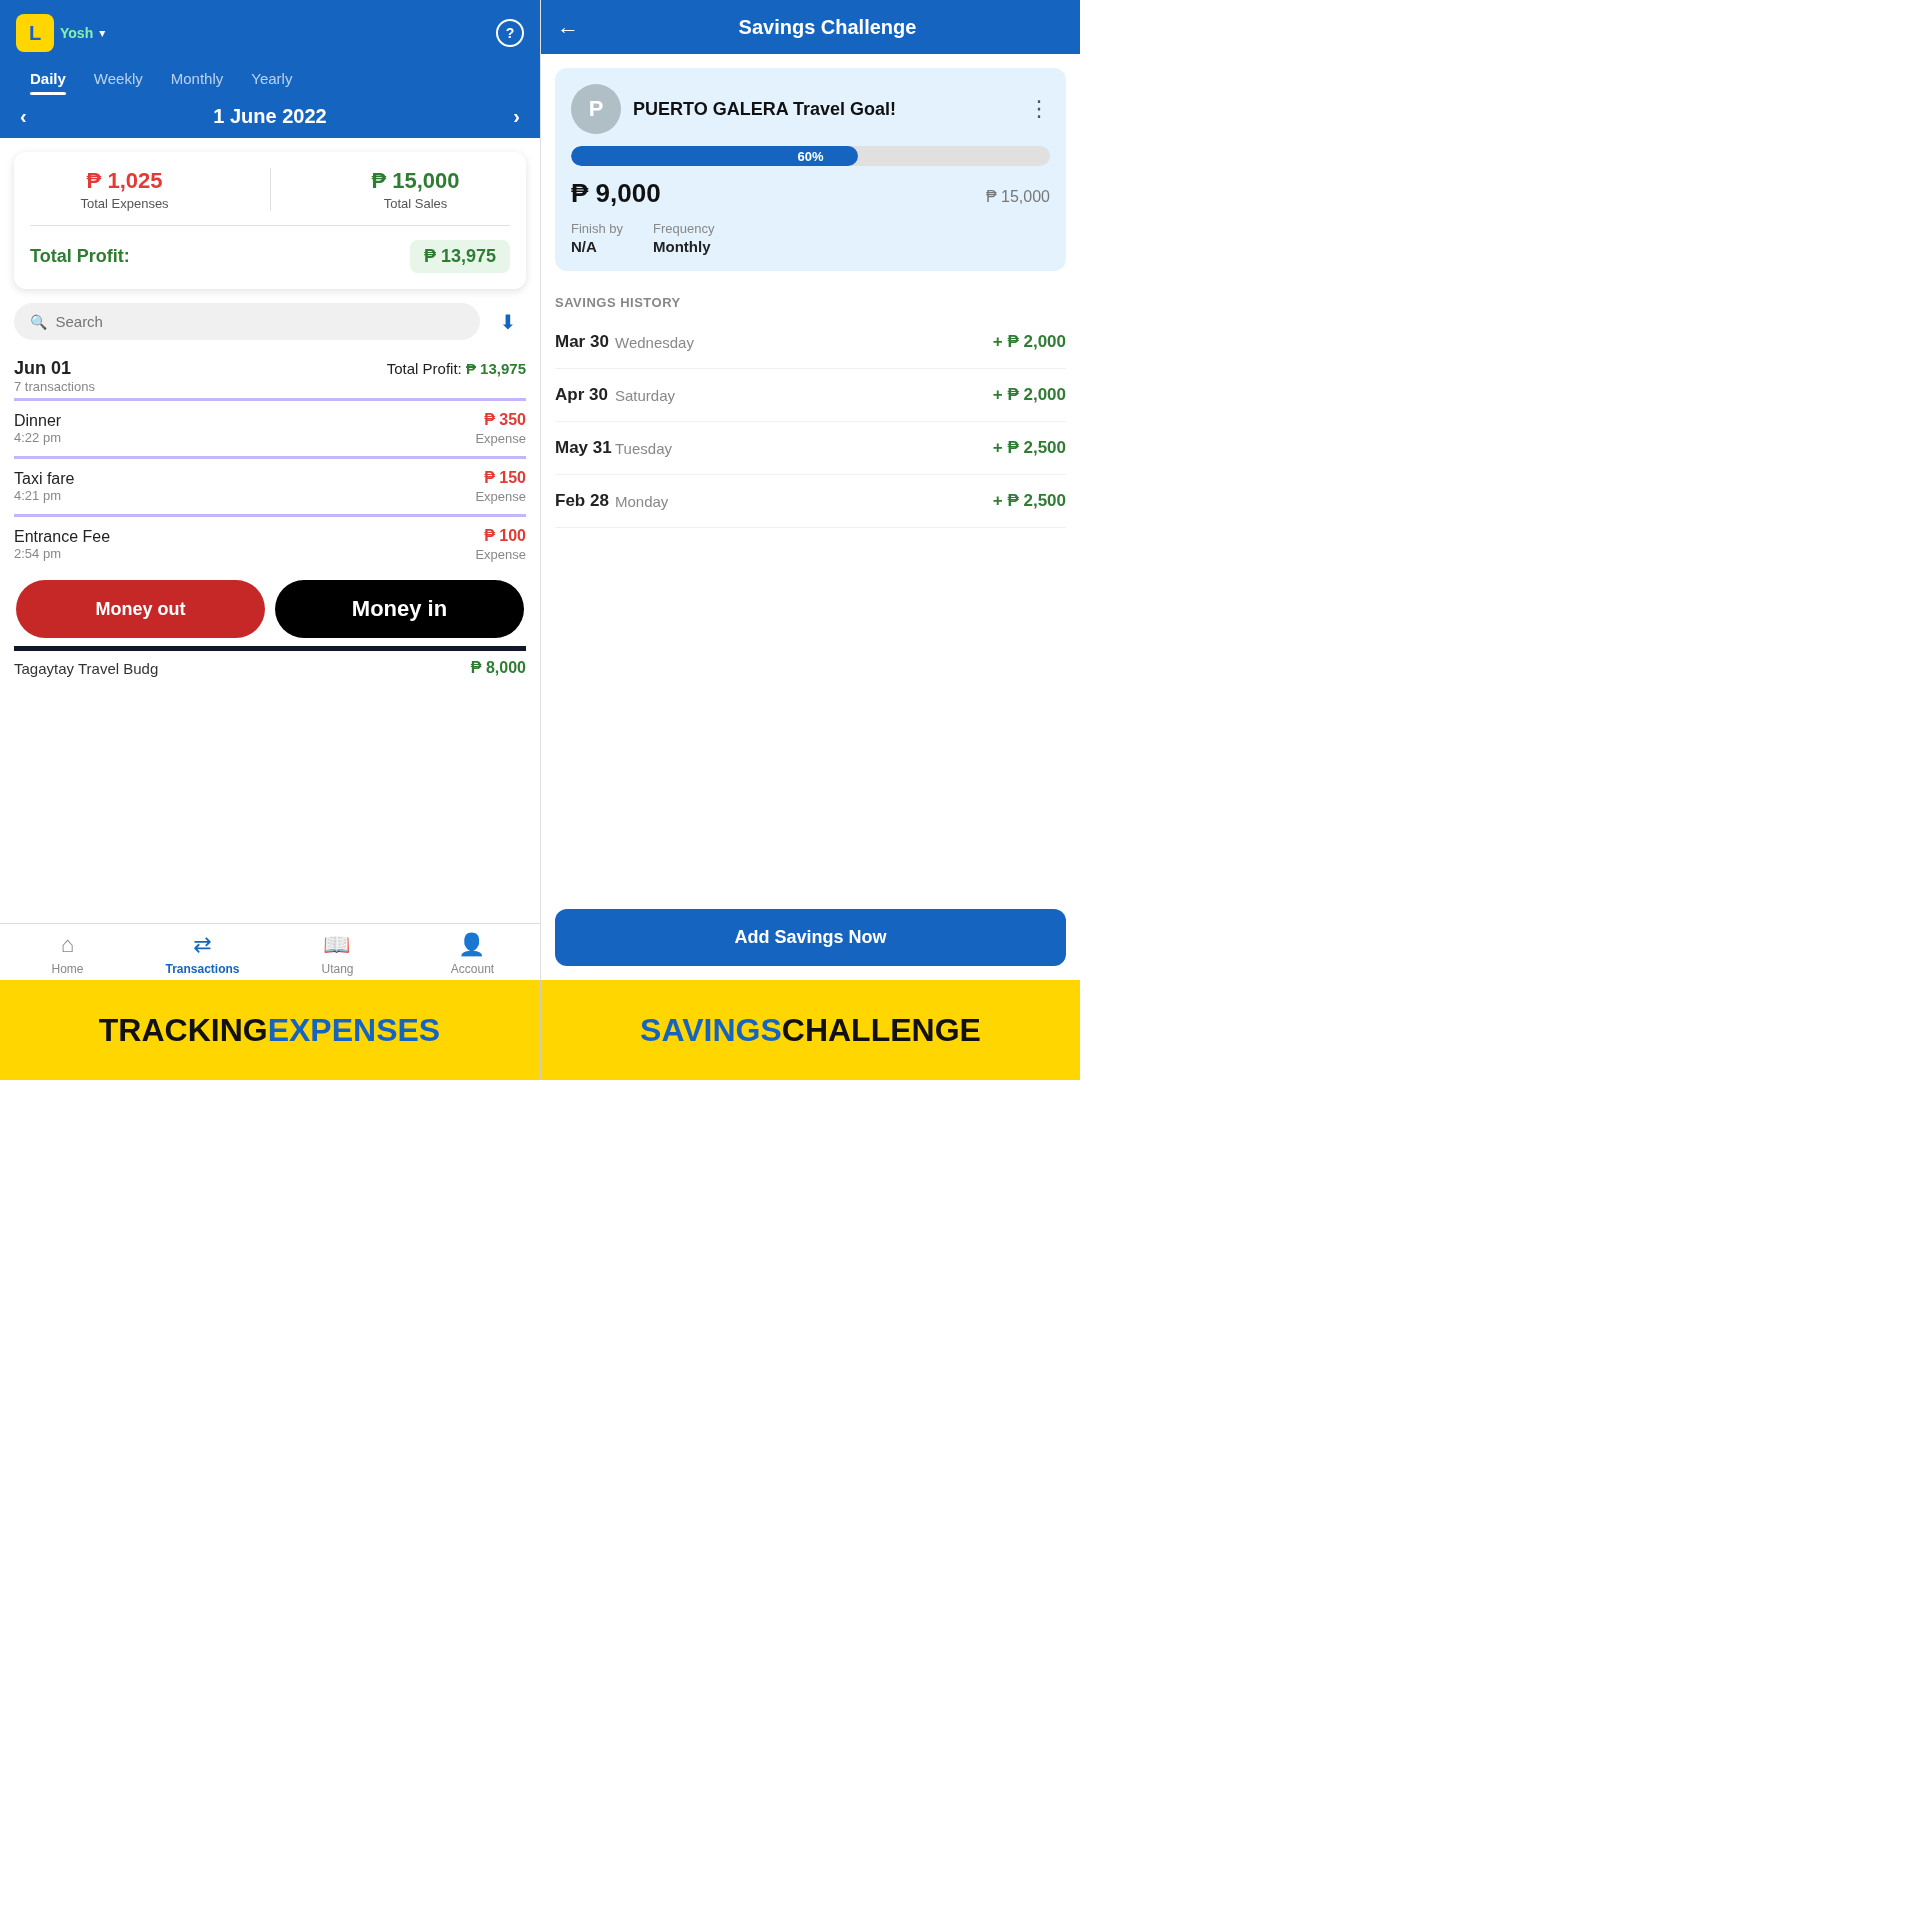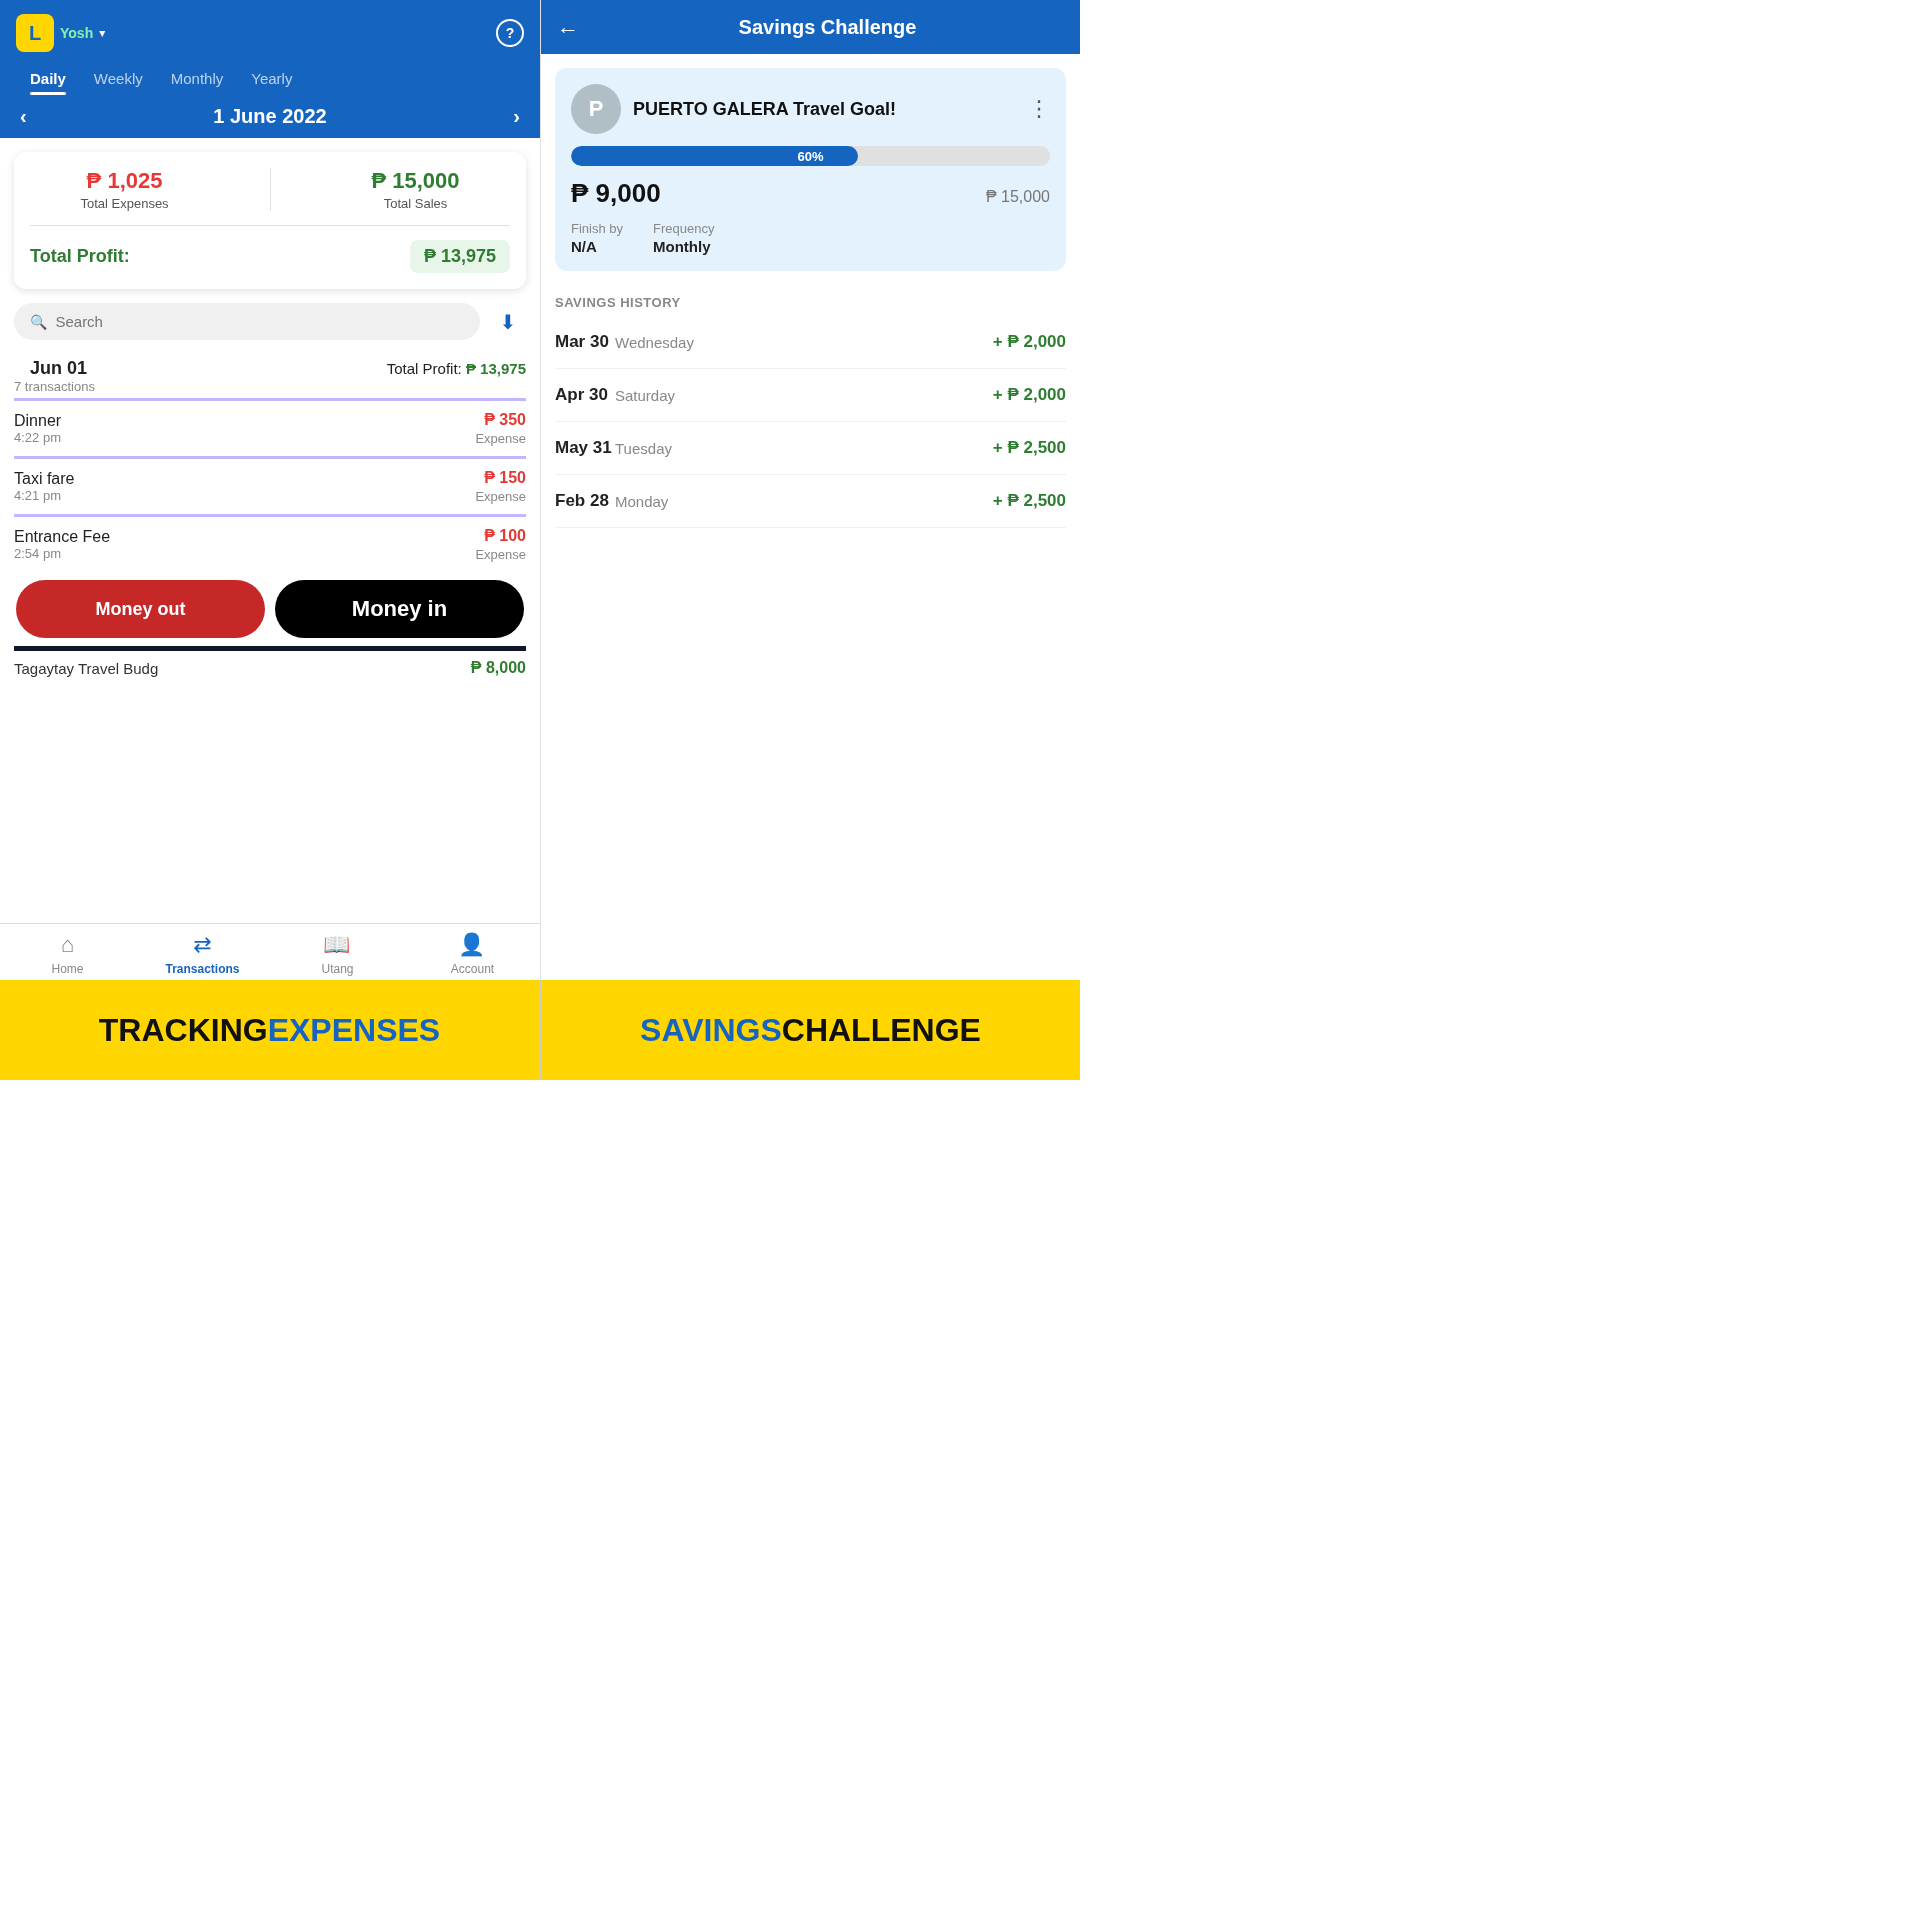--- a/index.html
+++ b/index.html
@@ -39,21 +39,21 @@
     .profit-value { background: #e8f5e9; color: #2e7d32; font-size: 18px; font-weight: 700; padding: 6px 14px; border-radius: 8px; }
 
     .search-row { display: flex; align-items: center; gap: 10px; margin: 0 14px 10px 14px; }
     .search-box { flex: 1; background: #f0f0f0; border-radius: 24px; padding: 10px 16px; display: flex; align-items: center; gap: 8px; }
     .search-icon { color: #888; font-size: 14px; }
     .search-input { background: transparent; border: none; outline: none; font-size: 15px; color: #333; width: 100%; }
     .download-btn { width: 36px; height: 36px; display: flex; align-items: center; justify-content: center; color: #1565C0; font-size: 20px; cursor: pointer; }
 
     .transactions-list { flex: 1; overflow: hidden; padding: 0 14px; }
     .date-group-header { display: flex; justify-content: space-between; align-items: baseline; padding: 8px 0 4px 0; }
-    .date-group-title { font-size: 18px; font-weight: 700; color: #222; margin-left: 16px; }
+    .date-group-title { font-size: 18px; font-weight: 700; color: #222; }
     .date-group-sub { font-size: 13px; color: #888; }
     .date-group-profit { font-size: 15px; color: #222; }
     .date-group-profit-val { color: #2e7d32; font-weight: 700; }
 
     .tx-item { display: flex; justify-content: space-between; align-items: center; padding: 10px 0; border-top: 3px solid #c4b5fd; }
     .tx-left .tx-name { font-size: 16px; font-weight: 500; color: #222; }
     .tx-left .tx-time { font-size: 13px; color: #888; margin-top: 0; }
     .tx-right { text-align: right; }
     .tx-amount-red { color: #e53935; font-size: 16px; font-weight: 600; }
     .tx-amount-green { color: #2e7d32; font-size: 16px; font-weight: 600; }
@@ -311,20 +311,23 @@
         <div class="history-day">Tuesday</div>
         <div class="history-amount">+ ₱ 2,500</div>
       </div>
       <div class="history-item">
         <div class="history-date">Feb 28</div>
         <div class="history-day">Monday</div>
         <div class="history-amount">+ ₱ 2,500</div>
       </div>
     </div>
 
+    <div class="add-savings-btn-container">
+      <button class="add-savings-btn">Add Savings Now</button>
+    </div>
   </div>
 </div>
 
 <div class="bottom-banner">
   <div class="banner-left">
     <span class="banner-text-tracking">TRACKING </span>
     <span class="banner-text-expenses">EXPENSES</span>
   </div>
   <div class="banner-divider"></div>
   <div class="banner-right">

